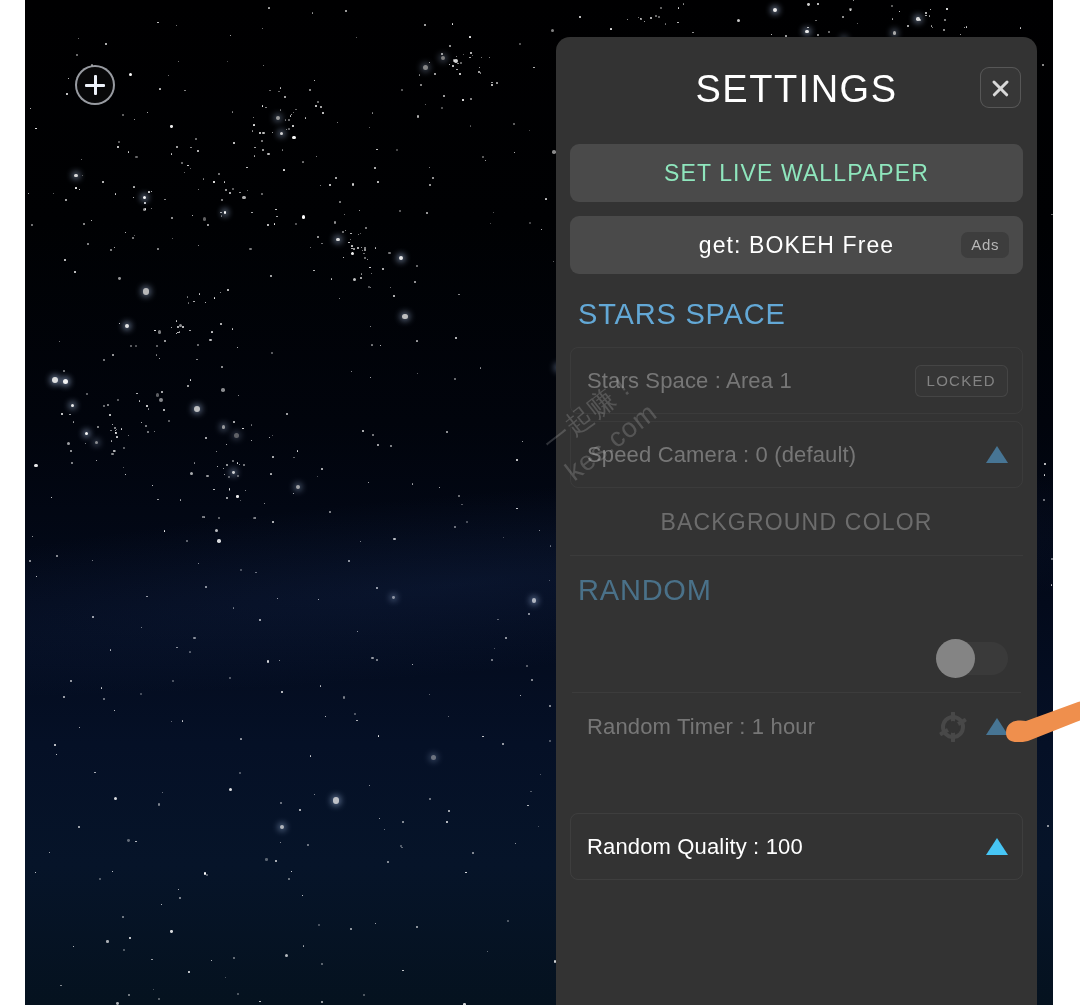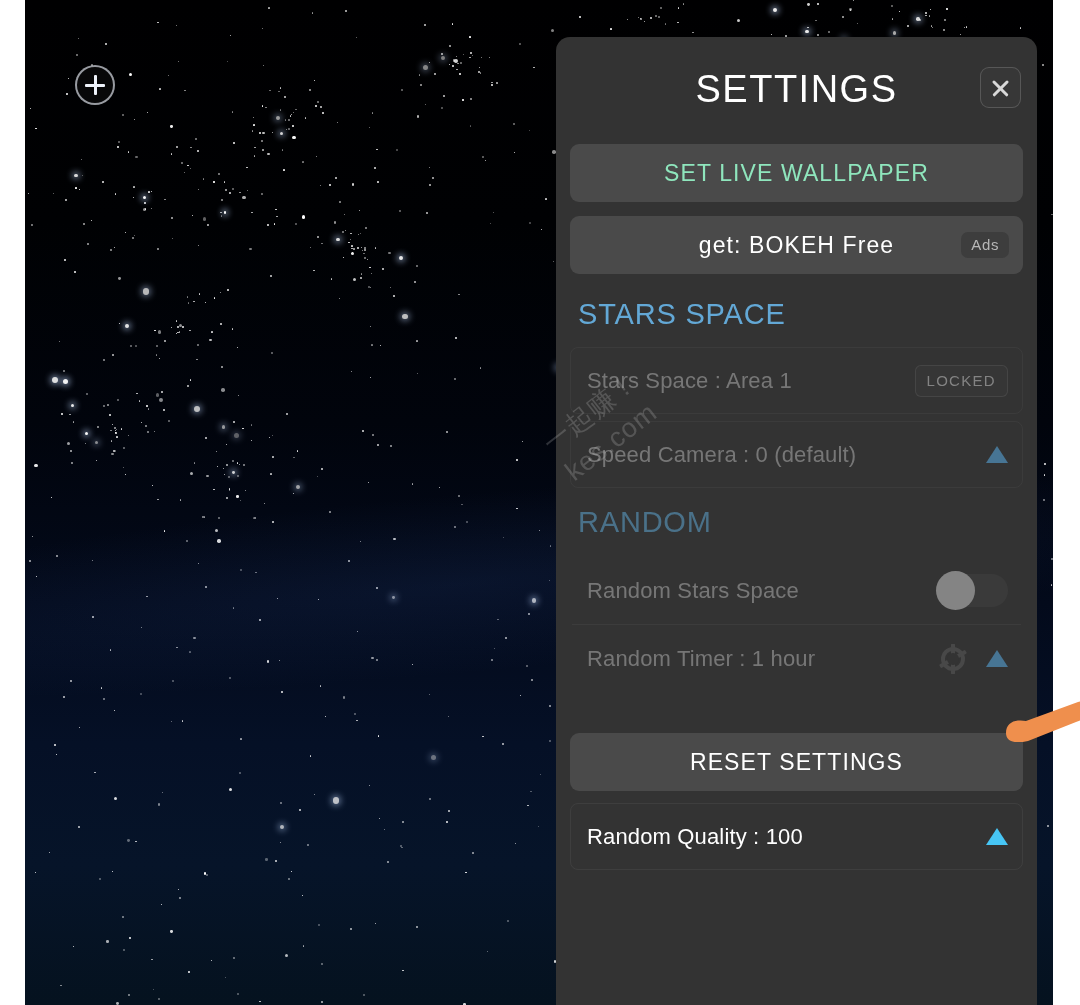--- a/index.html
+++ b/index.html
@@ -1348,31 +1348,31 @@
 
         <div style="height:7px"></div>
 
         <div class="row">
           <span class="row-label">Speed Camera : 0 (default)</span>
           <span class="row-right">
             <span class="tri"></span>
           </span>
         </div>
 
+        <div class="bg-color-btn">BACKGROUND COLOR</div>
       </div>
 
       <div style="height:18px"></div>
 
       <div class="section-title dimmed">RANDOM</div>
 
       <div style="height:18px"></div>
 
       <div class="dim-group">
         <div class="row no-border">
-          <span class="row-label">Random Stars Space</span>
           <span class="row-right">
             <span class="toggle">
               <span class="knob"></span>
             </span>
           </span>
         </div>
 
         <div class="divider"></div>
 
         <div class="row no-border">
@@ -1388,23 +1388,20 @@
             <span class="tri"></span>
           </span>
         </div>
       </div>
 
       <div style="height:24px"></div>
 
 
       <div style="height:17px"></div>
 
-      <div class="big-btn">
-        <span class="label cta-white">RESET SETTINGS</span>
-      </div>
 
       <div style="height:12px"></div>
 
       <div class="row active">
         <span class="row-label">Random Quality : 100</span>
         <span class="row-right">
           <span class="tri bright"></span>
         </span>
       </div>
 

